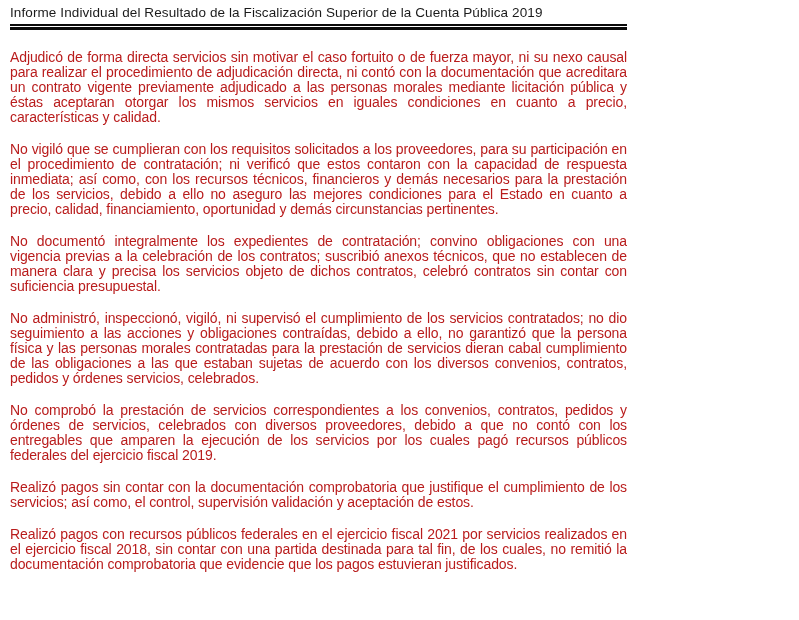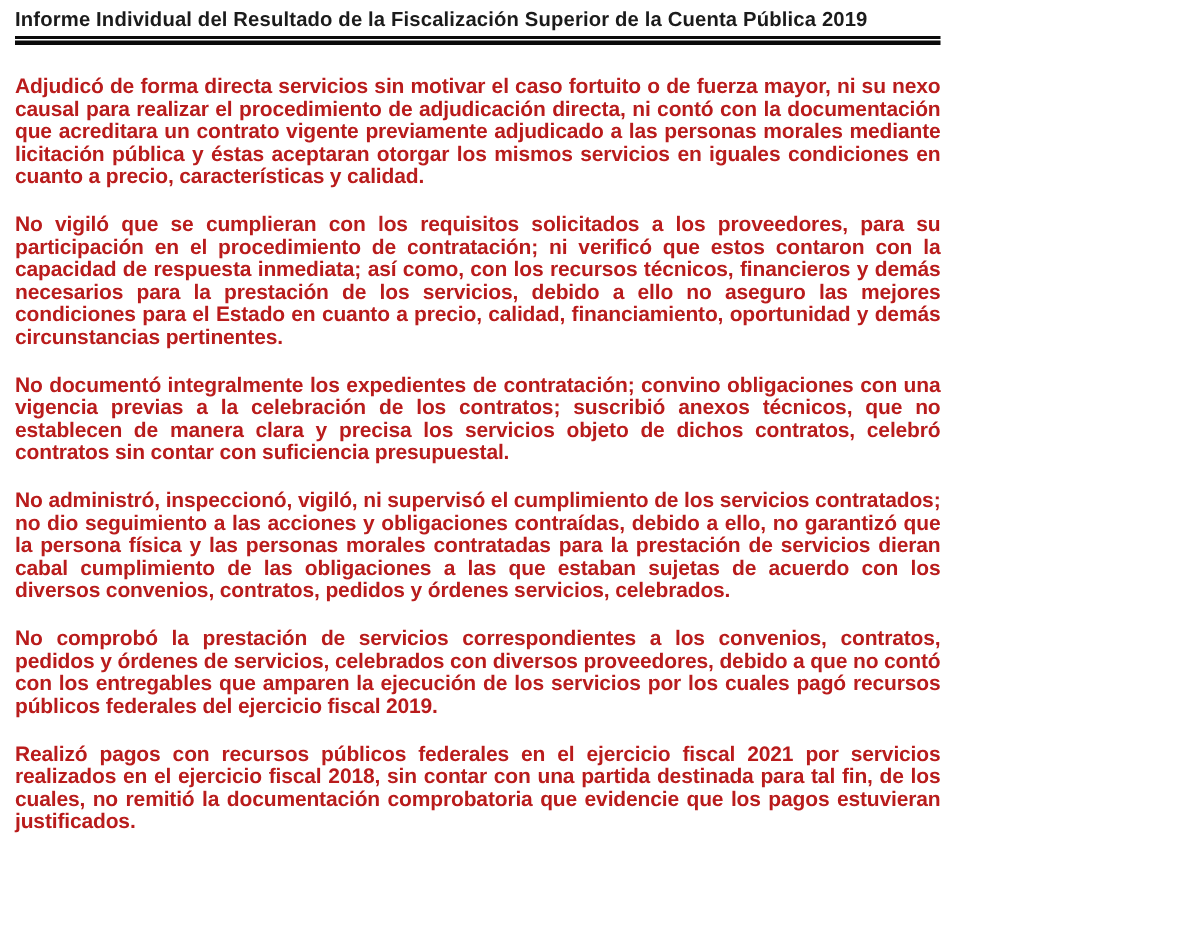--- a/index.html
+++ b/index.html
@@ -13,21 +13,20 @@
     height: 620px;
     overflow: hidden;
     font-family: "Liberation Sans", "DejaVu Sans", sans-serif;
     color: #1d1d1d;
   }
   .page {
     width: 653px;
     height: 620px;
     padding: 4px 26px 0 10px;
     background: #ffffff;
-    font-weight: bold;
   }
   .doc-header {
     margin-bottom: 14px;
   }
   .doc-header-title {
     font-size: 13.5px;
     line-height: 17px;
     letter-spacing: 0.1px;
     color: #1b1b1b;
     padding-bottom: 3px;
@@ -60,16 +59,17 @@
     <div class="doc-header-title">Informe Individual del Resultado de la Fiscalización Superior de la Cuenta Pública 2019</div>
     <div class="header-rule"></div>
   </div>
 
   <div class="doc-body">
     <p class="doc-paragraph">Adjudicó de forma directa servicios sin motivar el caso fortuito o de fuerza mayor, ni su nexo causal para realizar el procedimiento de adjudicación directa, ni contó con la documentación que acreditara un contrato vigente previamente adjudicado a las personas morales mediante licitación pública y éstas aceptaran otorgar los mismos servicios en iguales condiciones en cuanto a precio, características y calidad.</p>
     <p class="doc-paragraph">No vigiló que se cumplieran con los requisitos solicitados a los proveedores, para su participación en el procedimiento de contratación; ni verificó que estos contaron con la capacidad de respuesta inmediata; así como, con los recursos técnicos, financieros y demás necesarios para la prestación de los servicios, debido a ello no aseguro las mejores condiciones para el Estado en cuanto a precio, calidad, financiamiento, oportunidad y demás circunstancias pertinentes.</p>
     <p class="doc-paragraph">No documentó integralmente los expedientes de contratación; convino obligaciones con una vigencia previas a la celebración de los contratos; suscribió anexos técnicos, que no establecen de manera clara y precisa los servicios objeto de dichos contratos, celebró contratos sin contar con suficiencia presupuestal.</p>
     <p class="doc-paragraph">No administró, inspeccionó, vigiló, ni supervisó el cumplimiento de los servicios contratados; no dio seguimiento a las acciones y obligaciones contraídas, debido a ello, no garantizó que la persona física y las personas morales contratadas para la prestación de servicios dieran cabal cumplimiento de las obligaciones a las que estaban sujetas de acuerdo con los diversos convenios, contratos, pedidos y órdenes servicios, celebrados.</p>
     <p class="doc-paragraph">No comprobó la prestación de servicios correspondientes a los convenios, contratos, pedidos y órdenes de servicios, celebrados con diversos proveedores, debido a que no contó con los entregables que amparen la ejecución de los servicios por los cuales pagó recursos públicos federales del ejercicio fiscal 2019.</p>
+    <p class="doc-paragraph">Realizó pagos sin contar con la documentación comprobatoria que justifique el cumplimiento de los servicios; así como, el control, supervisión validación y aceptación de estos.</p>
     <p class="doc-paragraph">Realizó pagos con recursos públicos federales en el ejercicio fiscal 2021 por servicios realizados en el ejercicio fiscal 2018, sin contar con una partida destinada para tal fin, de los cuales, no remitió la documentación comprobatoria que evidencie que los pagos estuvieran justificados.</p>
   </div>
 
 </div>
 
 </body></html>

